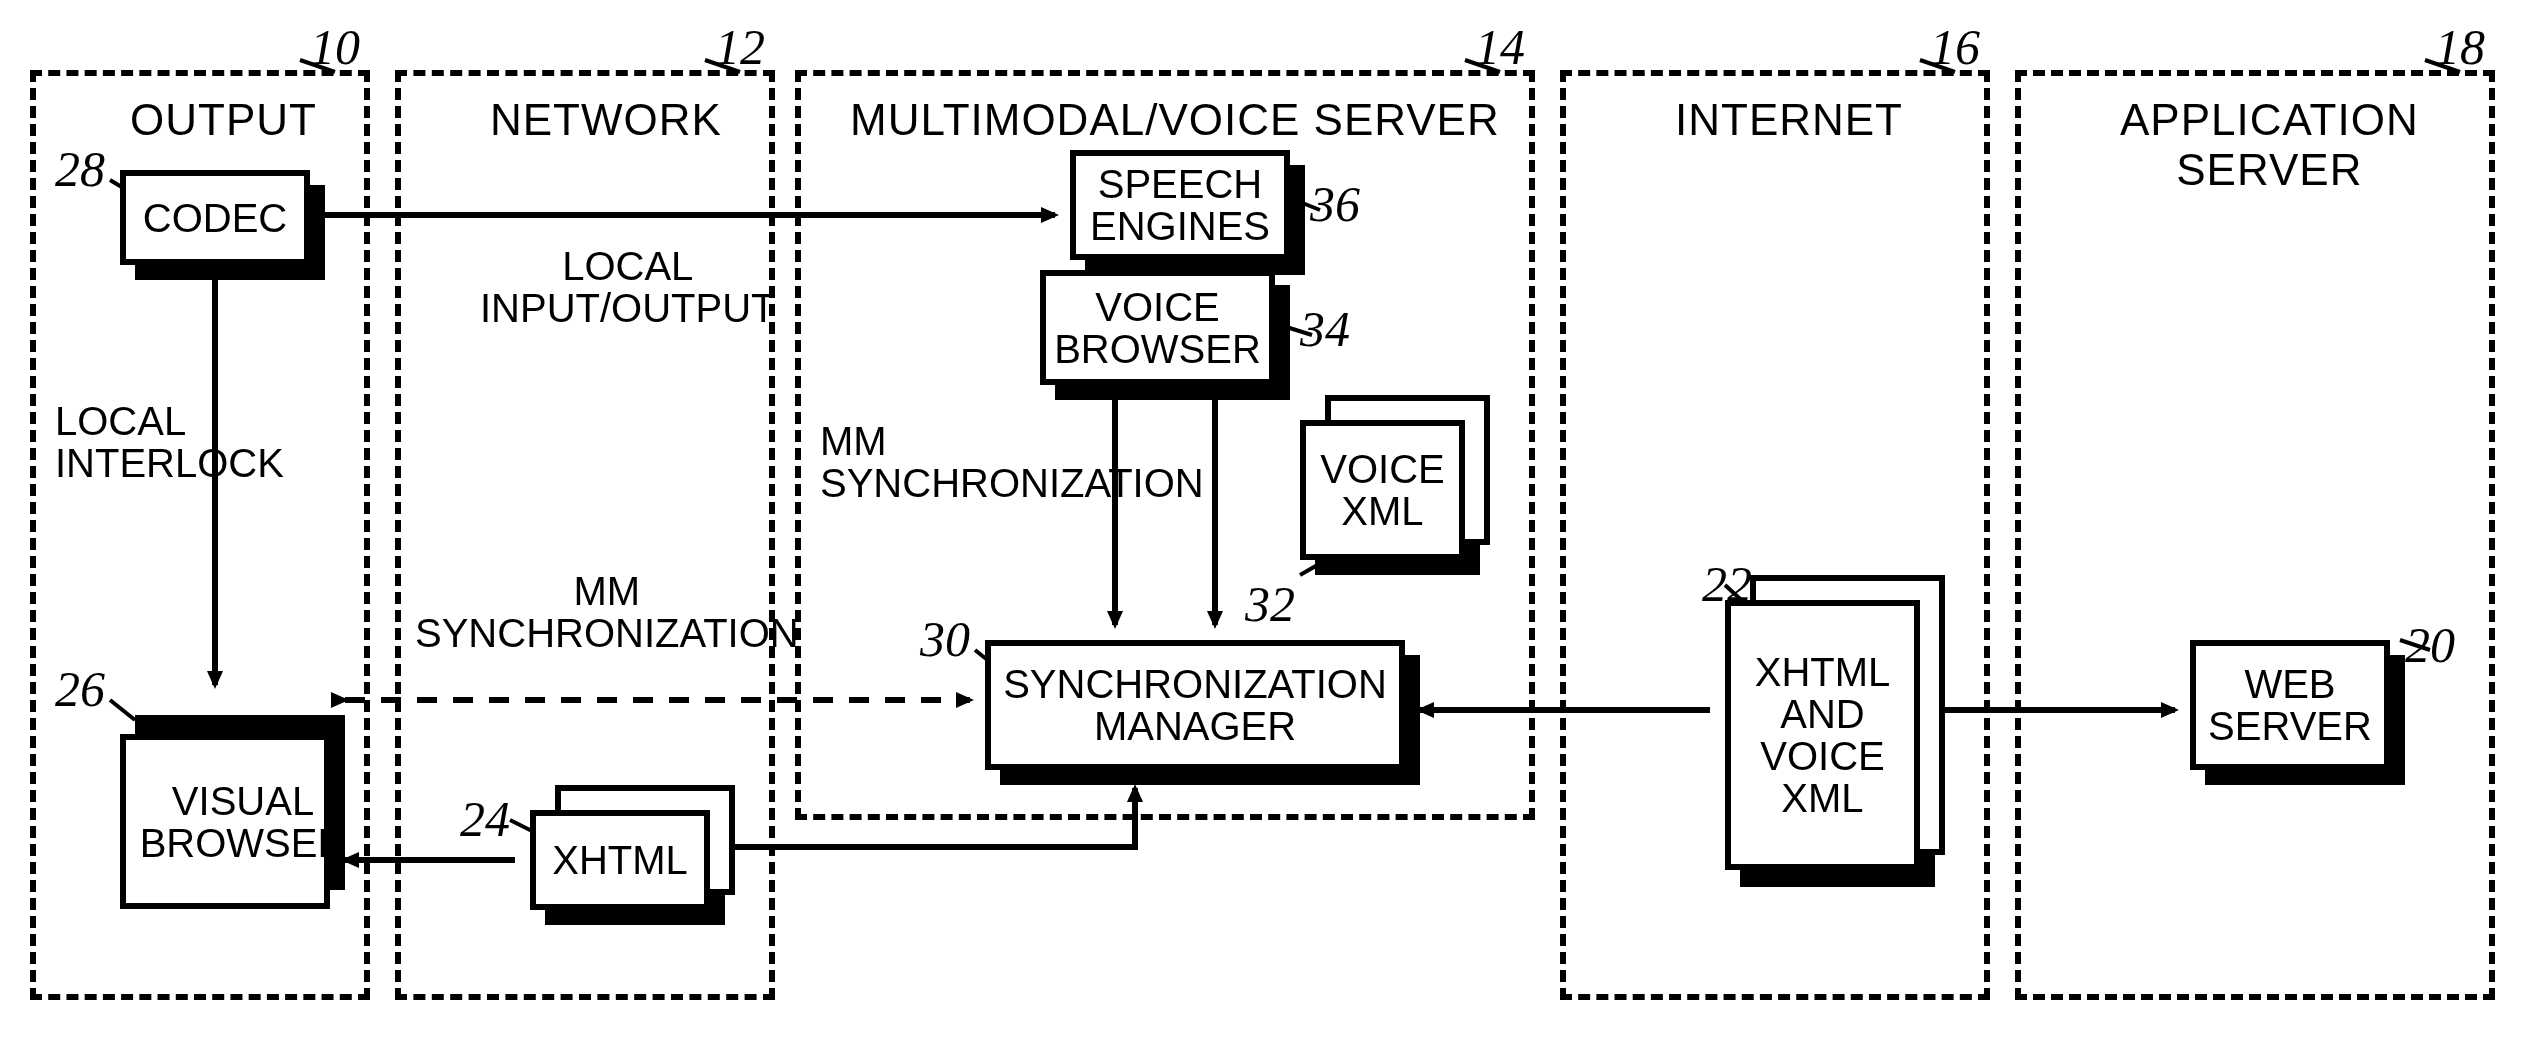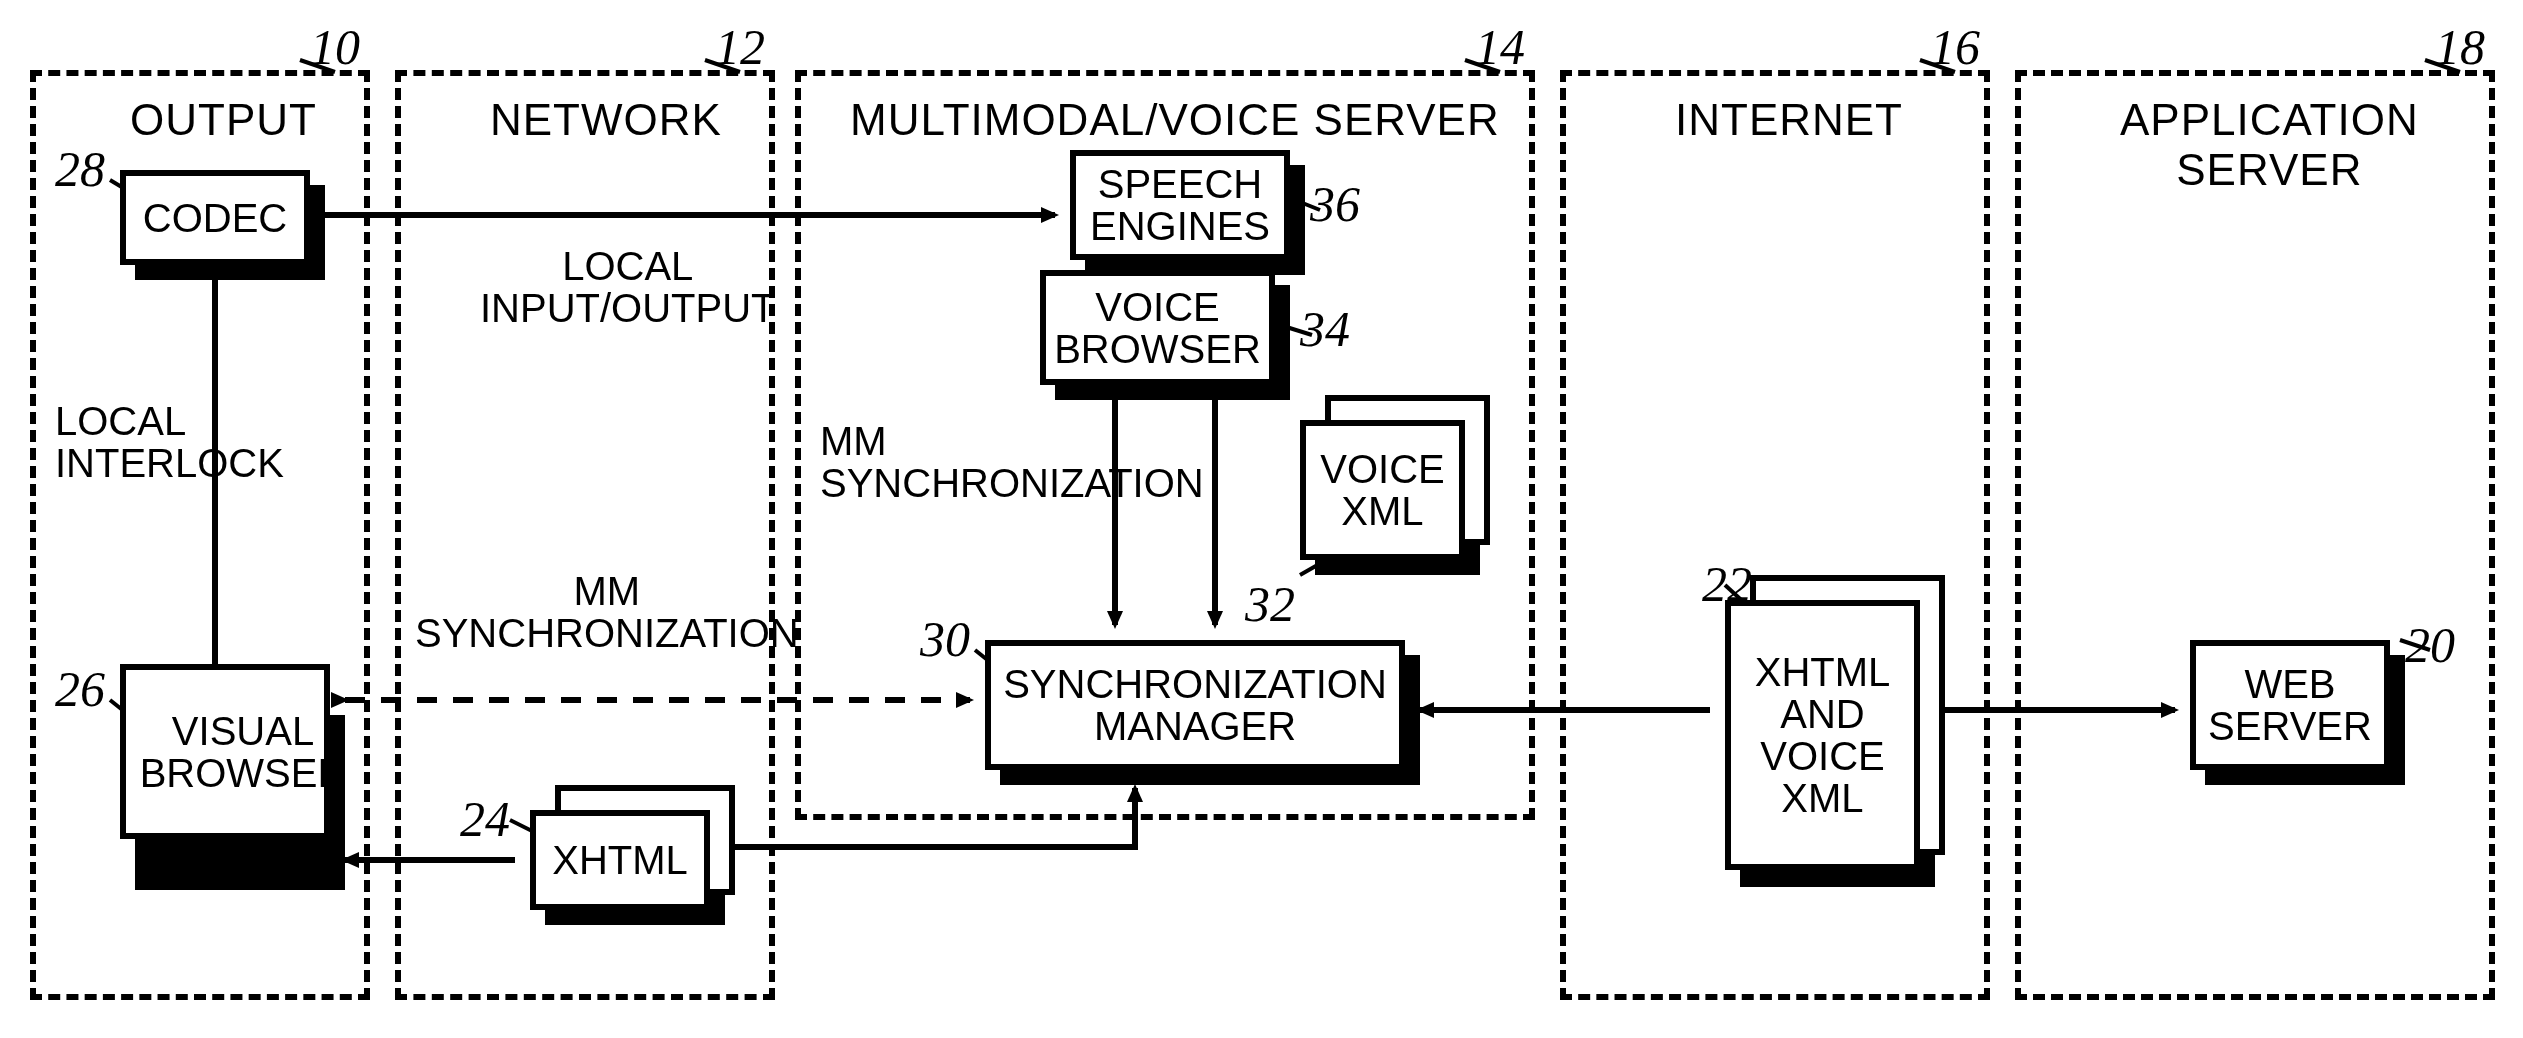--- a/index.html
+++ b/index.html
@@ -100,21 +100,21 @@
   <div class="ref-num" style="left:1930px; top:18px;">16</div>
   <div class="ref-num" style="left:2435px; top:18px;">18</div>
 
   <div class="shadow" style="left:135px; top:185px; width:190px; height:95px;"></div>
   <div class="solid-box" style="left:120px; top:170px; width:190px; height:95px;">
       <span>CODEC</span>
     </div>
   <div class="ref-num" style="left:55px; top:140px;">28</div>
 
   <div class="shadow" style="left:135px; top:715px; width:210px; height:175px;"></div>
-  <div class="solid-box" style="left:120px; top:664px; width:210px; height:175px;padding-left:36px;">
+  <div class="solid-box" style="left:120px; top:734px; width:210px; height:175px;padding-left:36px;">
       <span style="white-space:pre;">VISUAL
 BROWSER</span>
     </div>
   <div class="ref-num" style="left:55px; top:660px;">26</div>
 
   <div class="doc-stack-back" style="left:555px; top:785px; width:180px; height:110px;"></div>
   <div class="shadow" style="left:545px; top:820px; width:180px; height:105px;"></div>
   <div class="solid-box" style="left:530px; top:810px; width:180px; height:100px;">
       <span>XHTML</span>
     </div>

